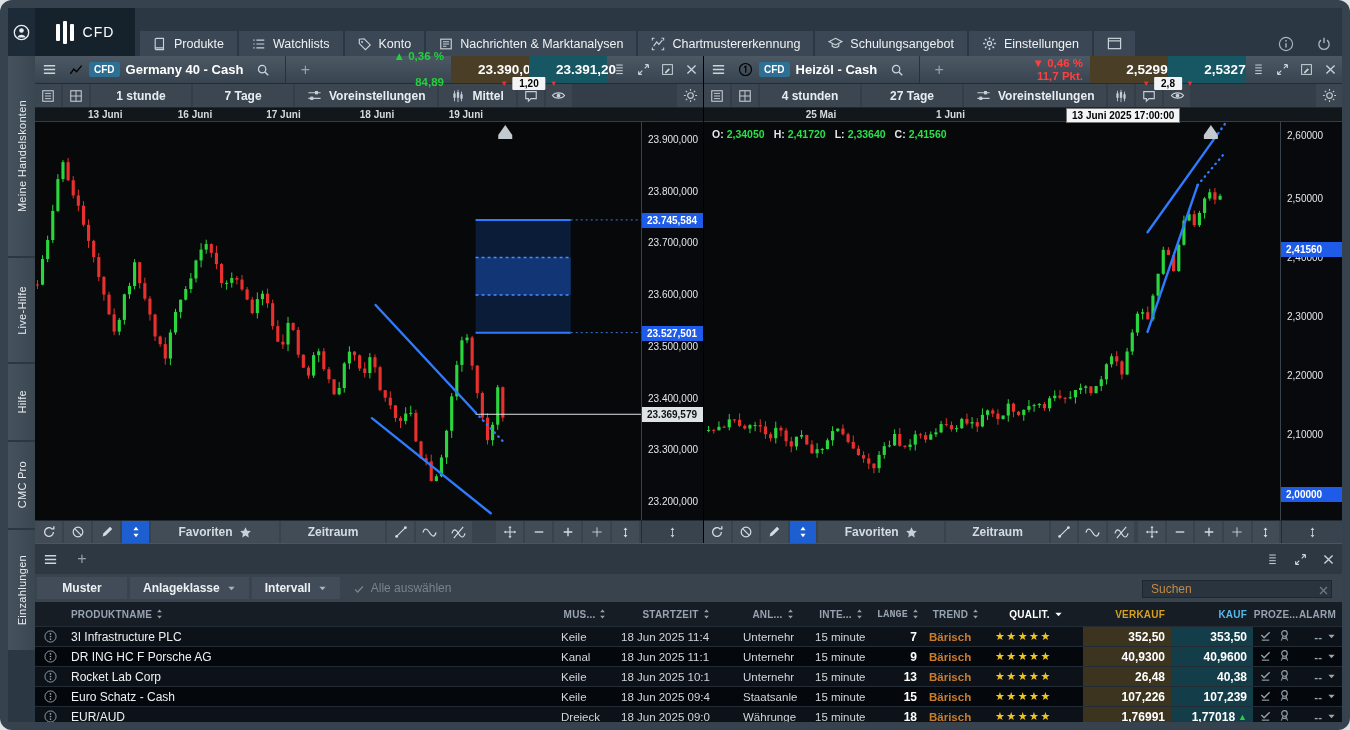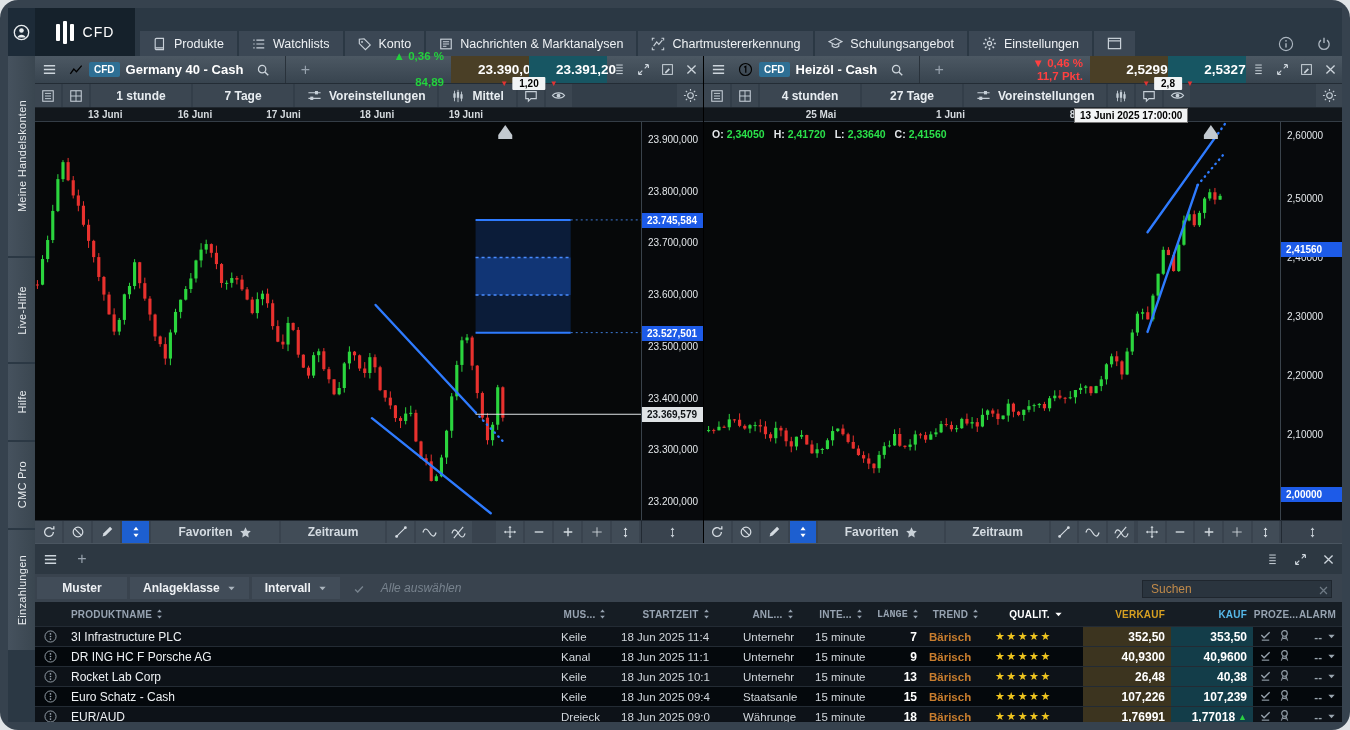--- a/index.html
+++ b/index.html
@@ -1,17 +1,17 @@
 <!DOCTYPE html>
 <html><head>
 <meta charset="utf-8">
 <style>
   html,body{margin:0;padding:0;background:#dfe3e6;font-family:"Liberation Sans","DejaVu Sans",sans-serif;}
   *{box-sizing:border-box;user-select:none;}
-  .frame{position:relative;width:1350px;height:730px;background:#36424e;border-radius:18px;overflow:hidden;}
+  .frame{position:relative;width:1350px;height:730px;background:#36424e;border-radius:12px;overflow:hidden;}
   .app{position:absolute;left:8px;top:8px;width:1334px;height:714px;background:#0a0d10;overflow:hidden;}
 
   
   .topbar{position:absolute;left:0;top:0;width:1334px;height:48px;background:#2b3844;}
   .user-btn{position:absolute;left:0;top:0;width:27px;height:48px;background:#1d2b38;color:#e9edf0;display:flex;align-items:center;justify-content:center;cursor:pointer;}
   .logo{position:absolute;left:27px;top:0;width:100px;height:48px;background:#15212b;display:flex;align-items:center;justify-content:center;gap:9px;cursor:pointer;}
   .bars{display:flex;align-items:center;gap:3px;}
   .bars i{display:block;width:4px;height:17px;background:#fff;border-radius:1px;}
   .bars i:nth-child(2){height:23px;}
   .brand{color:#fff;font-size:14px;letter-spacing:1px;}
@@ -75,21 +75,21 @@
   .bbtn .star{color:#c8d0d7;}
   .axis-corner{width:62px;background:#39434e;border-left:1px solid #222a33;display:flex;align-items:center;justify-content:center;color:#c4ccd3;}
 
   
   .patterns{position:absolute;left:27px;top:535px;width:1307px;height:179px;background:#0b0f14;border-top:1px solid #4a5560;}
   .pt-head{height:30px;background:#2d3842;display:flex;align-items:stretch;}
   .pt-tab{margin-top:4px;height:26px;background:#46525e;color:#f2f5f7;font-size:12.5px;font-weight:bold;display:flex;align-items:center;padding:0 14px;border-radius:2px 2px 0 0;cursor:pointer;white-space:nowrap;}
   .pt-filter{height:28px;background:#39434e;display:flex;align-items:center;gap:3px;padding:0 2px;}
   .fbtn{height:22px;background:#414c58;color:#eef1f4;font-size:12px;font-weight:bold;display:flex;align-items:center;gap:7px;padding:0 13px;cursor:pointer;white-space:nowrap;}
   .fbtn .caret{color:#aab4bd;}
-  .selall{display:flex;align-items:flex-end;gap:16px;color:#78838e;font-size:12px;margin-left:10px;cursor:pointer;font-style:italic;}
+  .selall{display:flex;align-items:flex-end;gap:6px;color:#78838e;font-size:12px;margin-left:10px;cursor:pointer;}
   .searchbox{position:relative;margin-left:auto;margin-right:8px;width:190px;height:18px;}
   .searchbox input{width:100%;height:100%;background:#2a343e;border:1px solid #1f262e;color:#d9b07a;font-size:12px;padding:0 18px 0 8px;outline:none;font-family:inherit;}
   .searchbox input::placeholder{color:#c08a4a;opacity:1;}
   .searchbox .clear{position:absolute;right:3px;top:3px;color:#6f7a85;cursor:pointer;}
   .thead{height:24px;background:#161d24;display:flex;align-items:center;}
   .th{display:flex;align-items:center;gap:4px;color:#97a3b1;font-size:10px;font-weight:bold;letter-spacing:.2px;padding:0 6px;justify-content:center;cursor:pointer;white-space:nowrap;overflow:hidden;}
   .th.left{justify-content:flex-start;} .th.right{justify-content:flex-end;}
   .trow{height:20px;display:flex;align-items:stretch;border-top:1px solid #232b34;}
   .trow:nth-child(odd){background:#0d1218;} .trow:nth-child(even){background:#04080c;}
   .td{display:flex;align-items:center;padding:0 6px;font-size:11.5px;color:#d0d5da;white-space:nowrap;overflow:hidden;}
@@ -863,21 +863,21 @@
                   <path d="M8,1v2M8,13v2M1,8h2M13,8h2M3,3l1.4,1.4M11.6,11.6L13,13M13,3l-1.4,1.4M4.4,11.6L3,13"></path>
                 </g>
               </svg>
             </span>
           </div>
         </div>
         <div class="daterow">
           <span class="dlabel" style="left: 116.928px;">25 Mai</span>
           <span class="dlabel" style="left: 246.528px;">1 Juni</span>
           <span class="dlabel" style="left: 380.16px;">8 Juni</span>
-          <div class="tooltip" style="left: 370px;">13 Juni 2025 17:00:00</div>
+          <div class="tooltip" style="left: 362px;">13 Juni 2025 17:00:00</div>
         </div>
         <div class="plotwrap">
           <svg width="576" height="398">
             <line x1="4.6080000000000005" y1="303.99134156292905" x2="4.6080000000000005" y2="310.3027202314205" stroke="#2bd53e" stroke-width="1"></line>
             <rect x="3.0223872000000007" y="308.0911734354715" width="3.1712256" height="1" fill="#2bd53e"></rect>
             <line x1="9.774545454545454" y1="306.7014227999351" x2="9.774545454545454" y2="311.63474780636403" stroke="#e8312e" stroke-width="1"></line>
             <rect x="8.188932654545454" y="308.0911734354715" width="3.1712256" height="1" fill="#e8312e"></rect>
             <line x1="14.941090909090908" y1="299.4215182773338" x2="14.941090909090908" y2="308.3715090971351" stroke="#2bd53e" stroke-width="1"></line>
             <rect x="13.355478109090908" y="304.77915854824965" width="3.1712256" height="3.5343926542220743" fill="#2bd53e"></rect>
             <line x1="20.107636363636363" y1="303.4253327453722" x2="20.107636363636363" y2="305.841274933558" stroke="#e8312e" stroke-width="1"></line>

